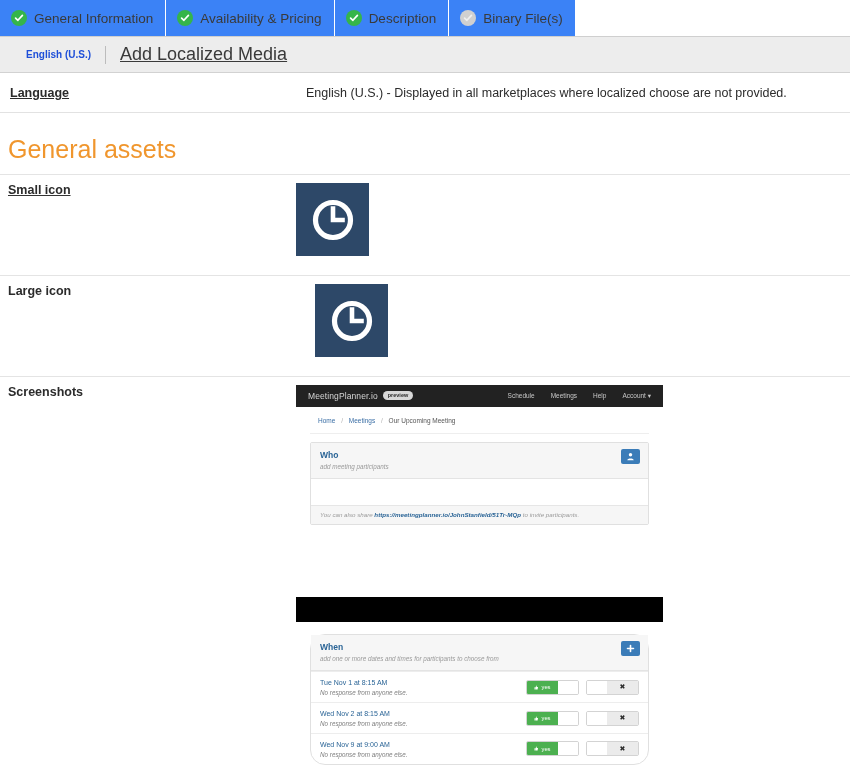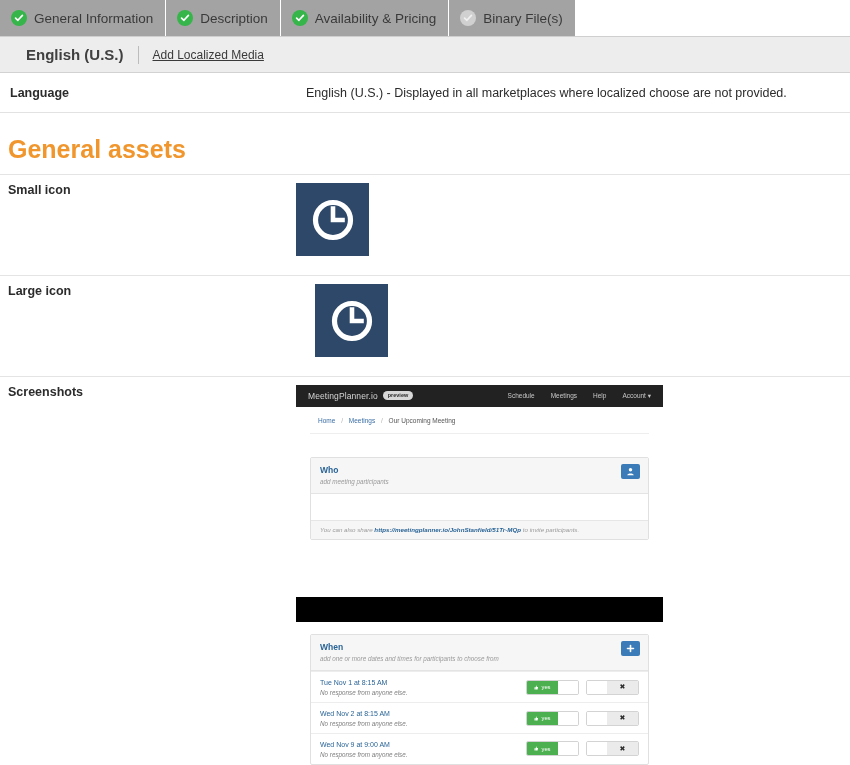--- a/index.html
+++ b/index.html
@@ -26,21 +26,21 @@
     border-bottom: 1px solid #cfcfcf;
     box-sizing: border-box;
   }
   .tab {
     display: flex;
     align-items: center;
     gap: 7px;
     height: 36px;
     padding: 0 12px 0 11px;
     box-sizing: border-box;
-    background: #a3a3a3;
+    background: #3b82f6;
     border-right: 1px solid #ffffff;
     font-size: 13.5px;
     color: #3a3a3a;
     white-space: nowrap;
     cursor: pointer;
   }
   .tab.active {
     background: #ffffff;
     color: #f0962d;
     border-bottom: 1px solid #ffffff;
@@ -68,32 +68,32 @@
     height: 36px;
     background: #ededed;
     border-bottom: 1px solid #d2d2d2;
     display: flex;
     align-items: center;
     padding: 0 14px;
     box-sizing: border-box;
   }
   .locale-name {
     font-weight: bold;
-    font-size: 15px;
-    color: #404040;
+    font-size: 10px;
+    color: #1d4ed8;
     padding-left: 12px;
   }
   .locale-sep {
     width: 1px;
     height: 18px;
     background: #bcbcbc;
     margin: 0 14px;
   }
   .locale-link {
-    font-size: 12px;
+    font-size: 18px;
     color: #3a3a3a;
     text-decoration: underline;
     cursor: pointer;
   }
 
   
   .langrow {
     display: flex;
     align-items: center;
     height: 40px;
@@ -101,31 +101,32 @@
     box-sizing: border-box;
     border-bottom: 1px solid #e2e2e2;
     margin: 0 0 0 0;
   }
   .langrow .lbl {
     width: 296px;
     font-weight: bold;
     font-size: 12.5px;
     color: #2b2b2b;
     flex: 0 0 auto;
+    text-decoration: underline;
   }
   .langrow .val {
     font-size: 12.5px;
     color: #2b2b2b;
   }
 
   
   .section-title {
     font-size: 25px;
     color: #f0962d;
-    font-weight: bold;
+    font-weight: normal;
     padding: 22px 12px 10px 8px;
     margin: 0;
   }
 
   
   .asset-row {
     display: flex;
     border-top: 1px solid #e4e4e4;
     padding: 8px 0 10px 0;
     position: relative;
@@ -198,21 +199,21 @@
     color: #3a6ea5;
     padding: 10px 0 9px 8px;
     border-bottom: 1px solid #eeeeee;
   }
   .crumbs .sep { color: #b4b4b4; margin: 0 4px; }
   .crumbs .cur { color: #555555; }
 
   .card {
     border: 1px solid #e0e0e0;
     border-radius: 2px;
-    margin-top: 23px;
+    margin-top: 8px;
     background: #fff;
   }
   .card-head {
     background: #f6f6f6;
     border-bottom: 1px solid #e4e4e4;
     padding: 7px 9px 8px 9px;
     display: flex;
     align-items: flex-start;
     position: relative;
     min-height: 26px;
@@ -333,29 +334,29 @@
         </svg>
     </span>
     <span>General Information</span>
   </div>
   <div class="tab">
     <span class="check">
       <svg width="10" height="10" viewBox="0 0 10 10">
           <path d="M1.6 5.1 L3.9 7.3 L8.4 2.4" stroke="#fff" stroke-width="1.7" fill="none" stroke-linecap="round" stroke-linejoin="round"></path>
         </svg>
     </span>
-    <span>Description</span>
+    <span>Availability &amp; Pricing</span>
   </div>
   <div class="tab">
     <span class="check">
       <svg width="10" height="10" viewBox="0 0 10 10">
           <path d="M1.6 5.1 L3.9 7.3 L8.4 2.4" stroke="#fff" stroke-width="1.7" fill="none" stroke-linecap="round" stroke-linejoin="round"></path>
         </svg>
     </span>
-    <span>Availability &amp; Pricing</span>
+    <span>Description</span>
   </div>
   <div class="tab disabled">
     <span class="check gray">
       <svg width="10" height="10" viewBox="0 0 10 10">
           <path d="M1.6 5.1 L3.9 7.3 L8.4 2.4" stroke="#f0f0f0" stroke-width="1.7" fill="none" stroke-linecap="round" stroke-linejoin="round"></path>
         </svg>
     </span>
     <span>Binary File(s)</span>
   </div>
 </div>
@@ -366,21 +367,21 @@
   <span class="locale-link">Add Localized Media</span>
 </div>
 
 <div class="langrow">
   <div class="lbl">Language</div>
   <div class="val">English (U.S.) - Displayed in all marketplaces where localized choose are not provided.</div>
 </div>
 
 <h2 class="section-title">General assets</h2>
 
-<div class="asset-row" style="min-height:82px;">
+<div class="asset-row" style="min-height:82px;text-decoration:underline;">
   <div class="lbl">Small icon</div>
   <div class="content">
     <div class="tile">
       <svg width="46" height="46" viewBox="0 0 46 46">
         <circle cx="23" cy="23" r="17.5" fill="none" stroke="#ffffff" stroke-width="5.2"></circle>
         <path d="M23 11.5 V23 H32.5" fill="none" stroke="#ffffff" stroke-width="4.6" stroke-linecap="square" stroke-linejoin="miter"></path>
       </svg>
     </div>
   </div>
 </div>
@@ -440,21 +441,21 @@
 
 
       </div>
     </div>
 
     <div class="black-bar"></div>
     <div class="shot-gap"></div>
 
     <div class="shot clip" style="height:140px;">
       <div class="shot-body" style="padding-top:2px;">
-        <div class="card" style="margin-top:4px;">
+        <div class="card" style="margin-top:4px;border-radius:15px;">
           <div class="card-head">
             <div>
               <div class="card-title">When</div>
               <div class="card-sub">add one or more dates and times for participants to choose from</div>
             </div>
             <div class="card-btn">
               <svg width="9" height="9" viewBox="0 0 10 10">
                   <path d="M5 1.7 V8.3 M1.7 5 H8.3" stroke="#fff" stroke-width="1.8" stroke-linecap="round"></path>
                 </svg>
             </div>

